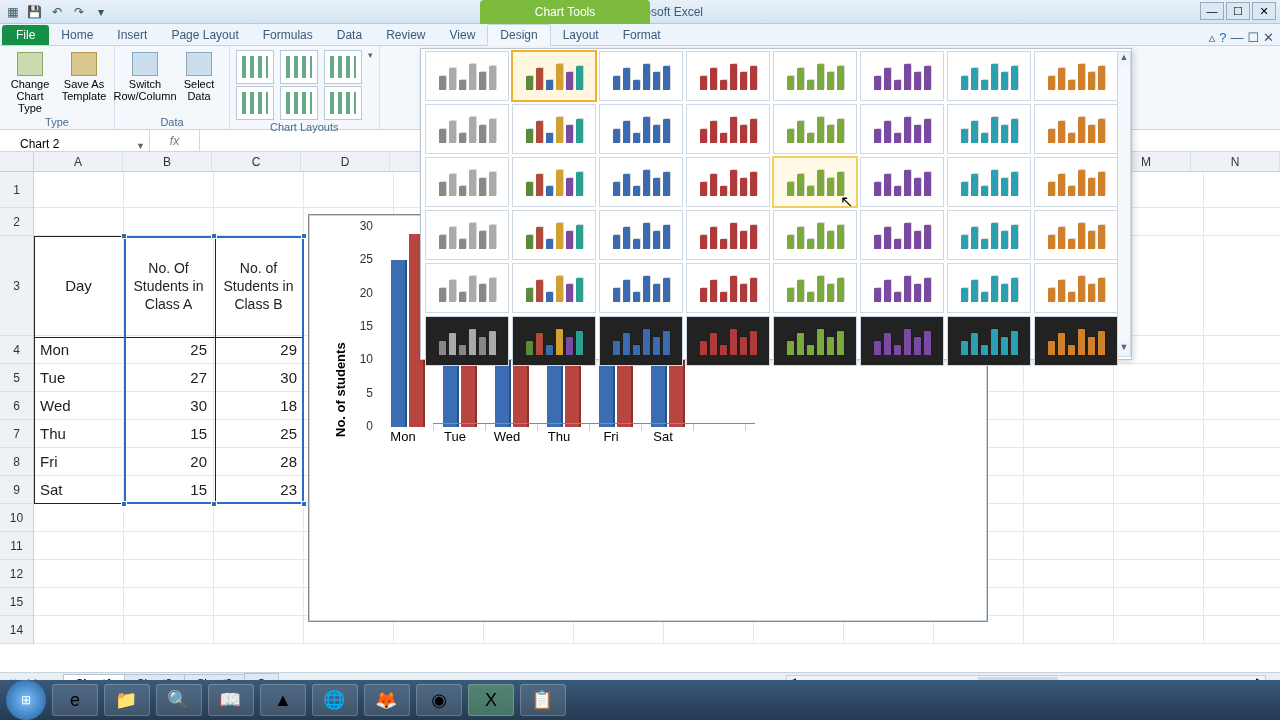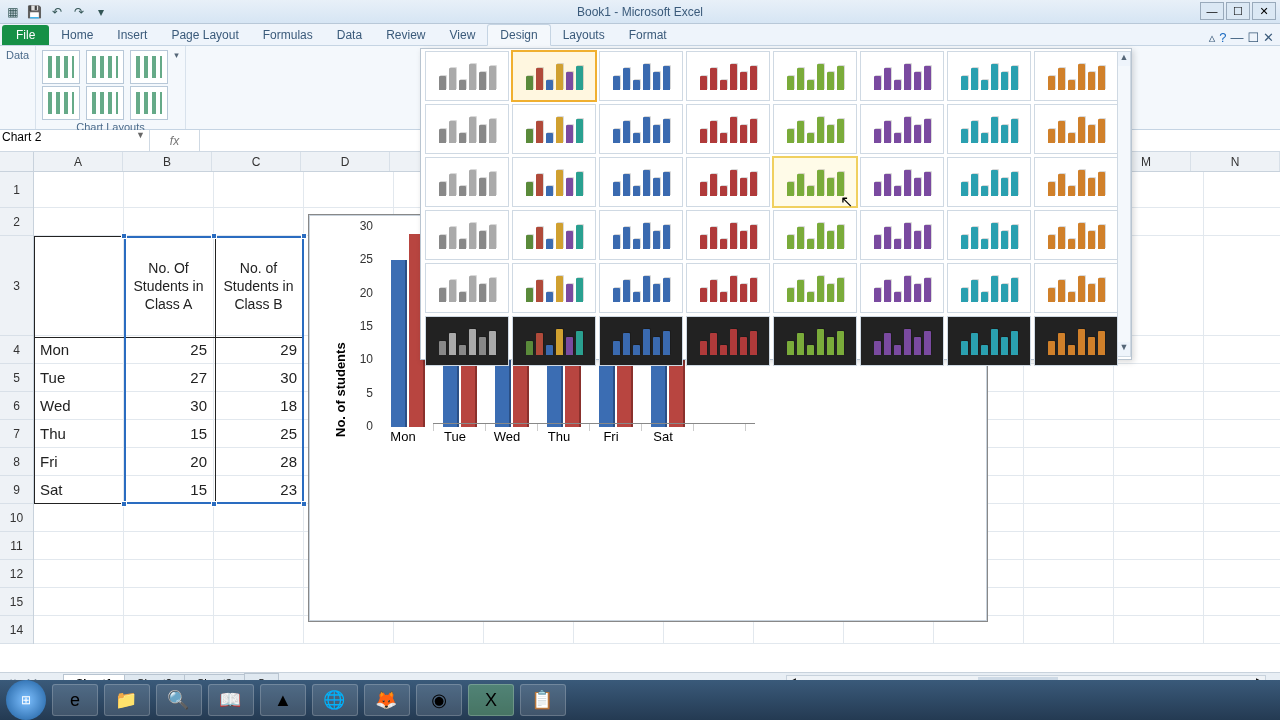--- a/index.html
+++ b/index.html
@@ -40,21 +40,21 @@
   .mini-bars { display:flex; gap:3px; align-items:flex-end; height:28px;}
   .mini-bars span { width:7px; border-radius:1px 1px 0 0; box-shadow:1px -1px 0 rgba(0,0,0,.15);}
   .gallery-scroll { position:absolute; right:0; top:2px; width:14px; height:306px; border:1px solid #cfd9e3; background:#eef4fb; display:flex; flex-direction:column;}
   .gallery-scroll .sbtn { height:14px; text-align:center; font-size:9px; color:#567; cursor:pointer;}
   .gallery-scroll .strack { flex:1; background:#f4f8fc;}
   
   .loc-group { border-left:1px solid #d8e2ec; }
 
   
   .fxbar { height:22px; border-bottom:1px solid #cfd9e3; display:flex; align-items:center; background:#fff;}
-  .namebox { width:150px; border-right:1px solid #cfd9e3; padding:0 2px; display:flex; align-items:flex-start; height:100%; position:relative;}
+  .namebox { width:150px; border-right:1px solid #cfd9e3; padding:0 20px; display:flex; align-items:flex-end; height:100%; position:relative;}
   .namebox input { border:none; width:100%; font-size:12px; outline:none;}
   .namebox .dd { position:absolute; right:4px; color:#666; font-size:9px; cursor:pointer;}
   .fxlabel { width:50px; text-align:center; color:#777; font-style:italic; border-right:1px solid #cfd9e3; height:100%; line-height:22px;}
   .fxinput { flex:1; border:none; padding:0 6px; font-size:12px; outline:none;}
 
   
   .sheet-area { position:absolute; top:152px; left:0; right:0; bottom:48px; background:#fff; overflow:hidden;}
   .col-headers { position:absolute; top:0; left:34px; right:0; height:20px; display:flex; background:#eef2f6; border-bottom:1px solid #c8d2dc;}
   .col-h { border-right:1px solid #d8e0e8; text-align:center; font-size:12px; color:#333; line-height:20px;}
   .row-headers { position:absolute; top:20px; left:0; width:34px; background:#eef2f6; border-right:1px solid #c8d2dc;}
@@ -121,50 +121,74 @@
 
 <div class="titlebar">
   <div class="qat">
     <span class="qat-btn">▦</span>
     <span class="qat-btn">💾</span>
     <span class="qat-btn">↶</span>
     <span class="qat-btn">↷</span>
     <span class="qat-btn">▾</span>
   </div>
   <div class="title-center">Book1 - Microsoft Excel</div>
+  <div class="chart-tools-tab">Chart Tools</div>
   <div class="wincontrols">
     <div class="winbtn">—</div>
     <div class="winbtn">☐</div>
     <div class="winbtn">✕</div>
   </div>
 </div>
 
 <div class="ribbon-tabs">
   <div class="file-tab">File</div>
   <div class="rtab">Home</div>
   <div class="rtab">Insert</div>
   <div class="rtab">Page Layout</div>
   <div class="rtab">Formulas</div>
   <div class="rtab">Data</div>
   <div class="rtab">Review</div>
   <div class="rtab">View</div>
   <div class="rtab active">Design</div>
-  <div class="rtab">Layouts</div>
+  <div class="rtab">Layout</div>
   <div class="rtab">Format</div>
   <div class="ribbon-right">
     <span>▵</span>
     <span style="color:#1a6ac0;">?</span>
     <span>—</span>
     <span>☐</span>
     <span>✕</span>
   </div>
 </div>
 
 <div class="ribbon">
   <div class="group">
+    <div class="group-body">
+      <div class="big-btn">
+          <div class="icn"></div>
+          <span>Change Chart Type</span>
+        </div>
+      <div class="big-btn">
+          <div class="icn" style="background:#d8c890;border-color:#b89850"></div>
+          <span>Save As Template</span>
+        </div>
+    </div>
+    <div class="group-label">Type</div>
+  </div>
+  <div class="group">
+    <div class="group-body">
+      <div class="big-btn">
+          <div class="icn" style="background:#cde;border-color:#8ab"></div>
+          <span>Switch Row/Column</span>
+        </div>
+      <div class="big-btn">
+          <div class="icn" style="background:#cde;border-color:#8ab"></div>
+          <span>Select Data</span>
+        </div>
+    </div>
     <div class="group-label">Data</div>
   </div>
   <div class="group">
     <div class="group-body">
       <div class="layout-col">
         <div class="layout-thumb">
             <div class="mini"></div>
           </div>
         <div class="layout-thumb">
             <div class="mini"></div>
@@ -920,20 +944,21 @@
         <div class="cell " style="left: 360px; top: 444px; width: 90px; height: 28px;"></div>
         <div class="cell " style="left: 450px; top: 444px; width: 90px; height: 28px;"></div>
         <div class="cell " style="left: 540px; top: 444px; width: 90px; height: 28px;"></div>
         <div class="cell " style="left: 630px; top: 444px; width: 90px; height: 28px;"></div>
         <div class="cell " style="left: 720px; top: 444px; width: 90px; height: 28px;"></div>
         <div class="cell " style="left: 810px; top: 444px; width: 90px; height: 28px;"></div>
         <div class="cell " style="left: 900px; top: 444px; width: 90px; height: 28px;"></div>
         <div class="cell " style="left: 990px; top: 444px; width: 90px; height: 28px;"></div>
         <div class="cell " style="left: 1080px; top: 444px; width: 90px; height: 28px;"></div>
         <div class="cell " style="left: 1170px; top: 444px; width: 90px; height: 28px;"></div>
+        <div class="cell center" style="left: 0px; top: 64px; width: 90px; height: 100px; font-size: 15px;">Day</div>
         <div class="cell center" style="left: 90px; top: 64px; width: 90px; height: 100px; font-size: 14px; line-height: 18px; white-space: normal;">No. Of Students in Class A</div>
         <div class="cell center" style="left: 180px; top: 64px; width: 90px; height: 100px; font-size: 14px; line-height: 18px; white-space: normal;">No. of Students in Class B</div>
         <div class="cell " style="left: 0px; top: 164px; width: 90px; height: 28px;">Mon</div>
         <div class="cell right" style="left: 90px; top: 164px; width: 90px; height: 28px;">25</div>
         <div class="cell right" style="left: 180px; top: 164px; width: 90px; height: 28px;">29</div>
         <div class="cell " style="left: 0px; top: 192px; width: 90px; height: 28px;">Tue</div>
         <div class="cell right" style="left: 90px; top: 192px; width: 90px; height: 28px;">27</div>
         <div class="cell right" style="left: 180px; top: 192px; width: 90px; height: 28px;">30</div>
         <div class="cell " style="left: 0px; top: 220px; width: 90px; height: 28px;">Wed</div>
         <div class="cell right" style="left: 90px; top: 220px; width: 90px; height: 28px;">30</div>

